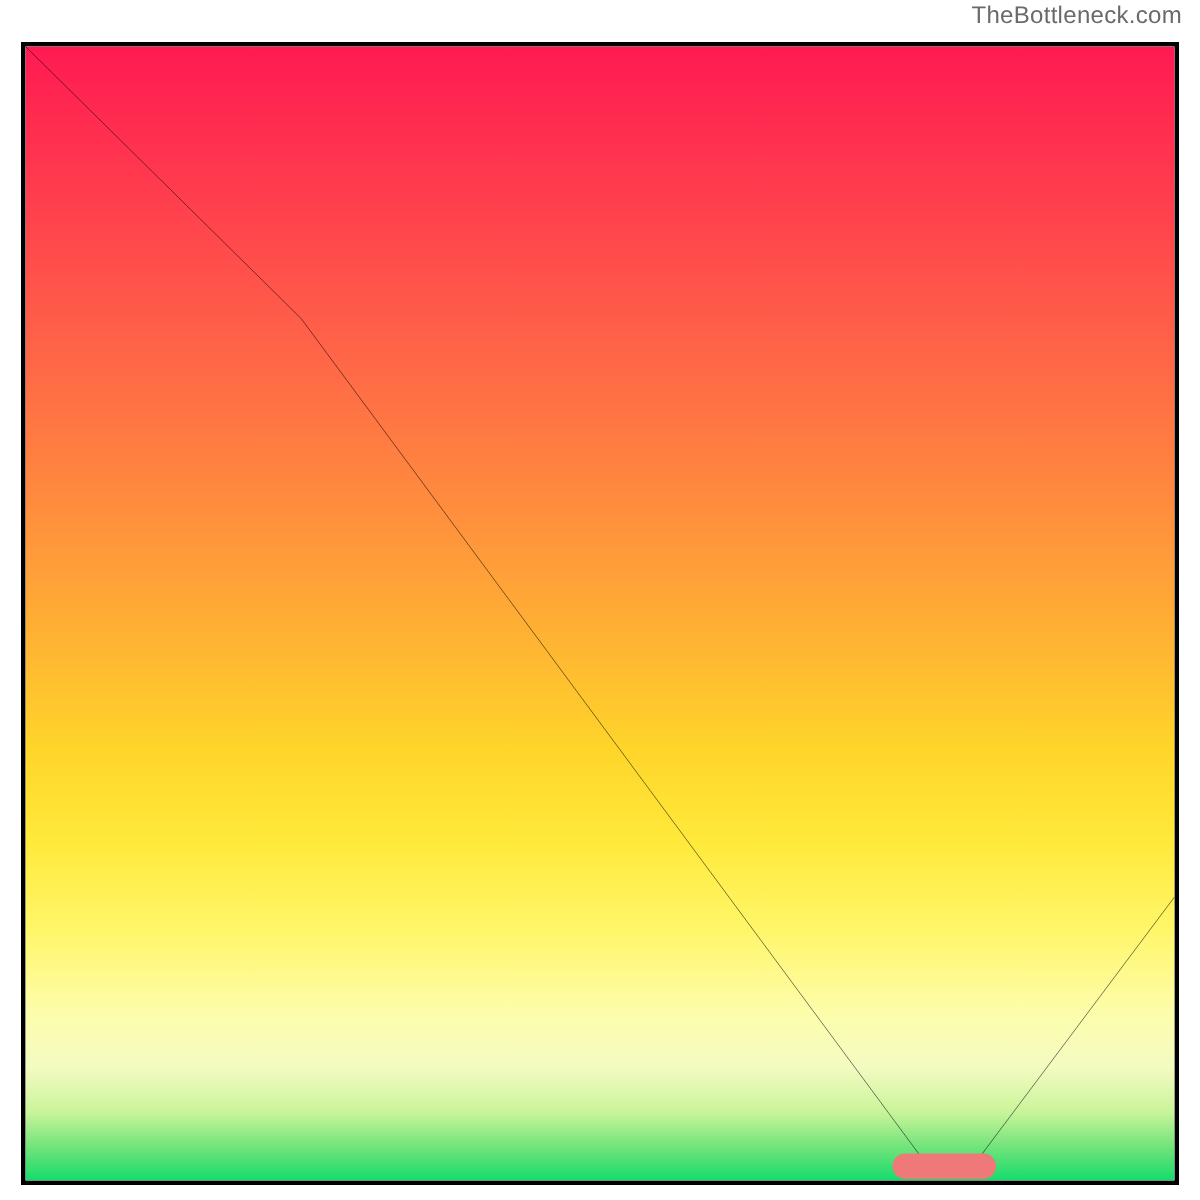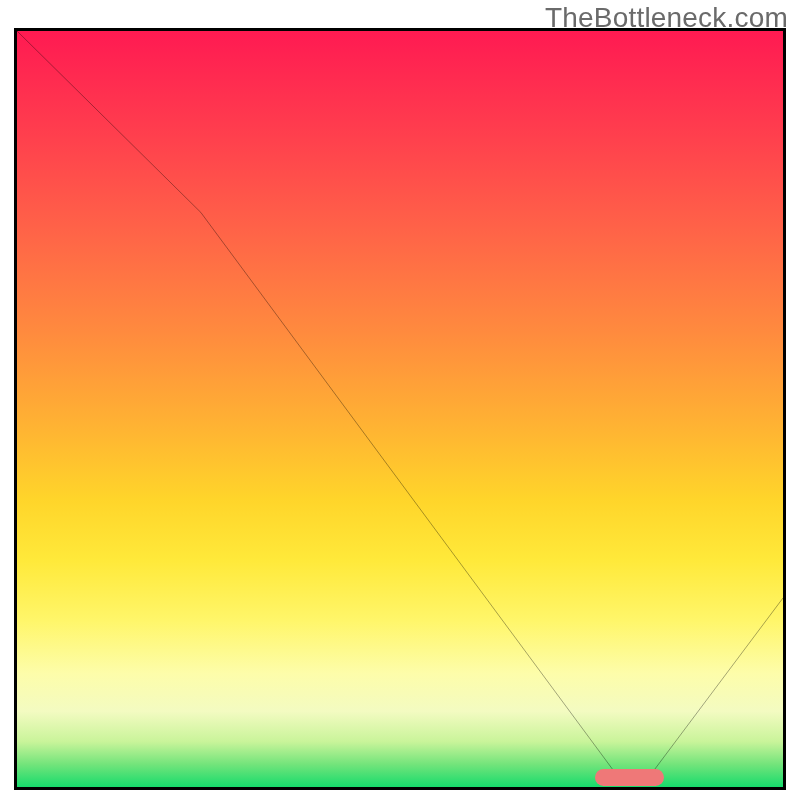--- a/index.html
+++ b/index.html
@@ -8,21 +8,21 @@
     position: relative;
     width: 800px;
     height: 800px;
     background: #fff;
   }
   .watermark {
     position: absolute;
     top: 2px;
     right: 12px;
     font-family: Arial, Helvetica, sans-serif;
-    font-size: 28px;
+    font-size: 16px;
     font-weight: 400;
     color: #6a6a6a;
     letter-spacing: 0.2px;
   }
   .chart-box {
     position: absolute;
     left: 14px;
     top: 28px;
     width: 772px;
     height: 762px;

